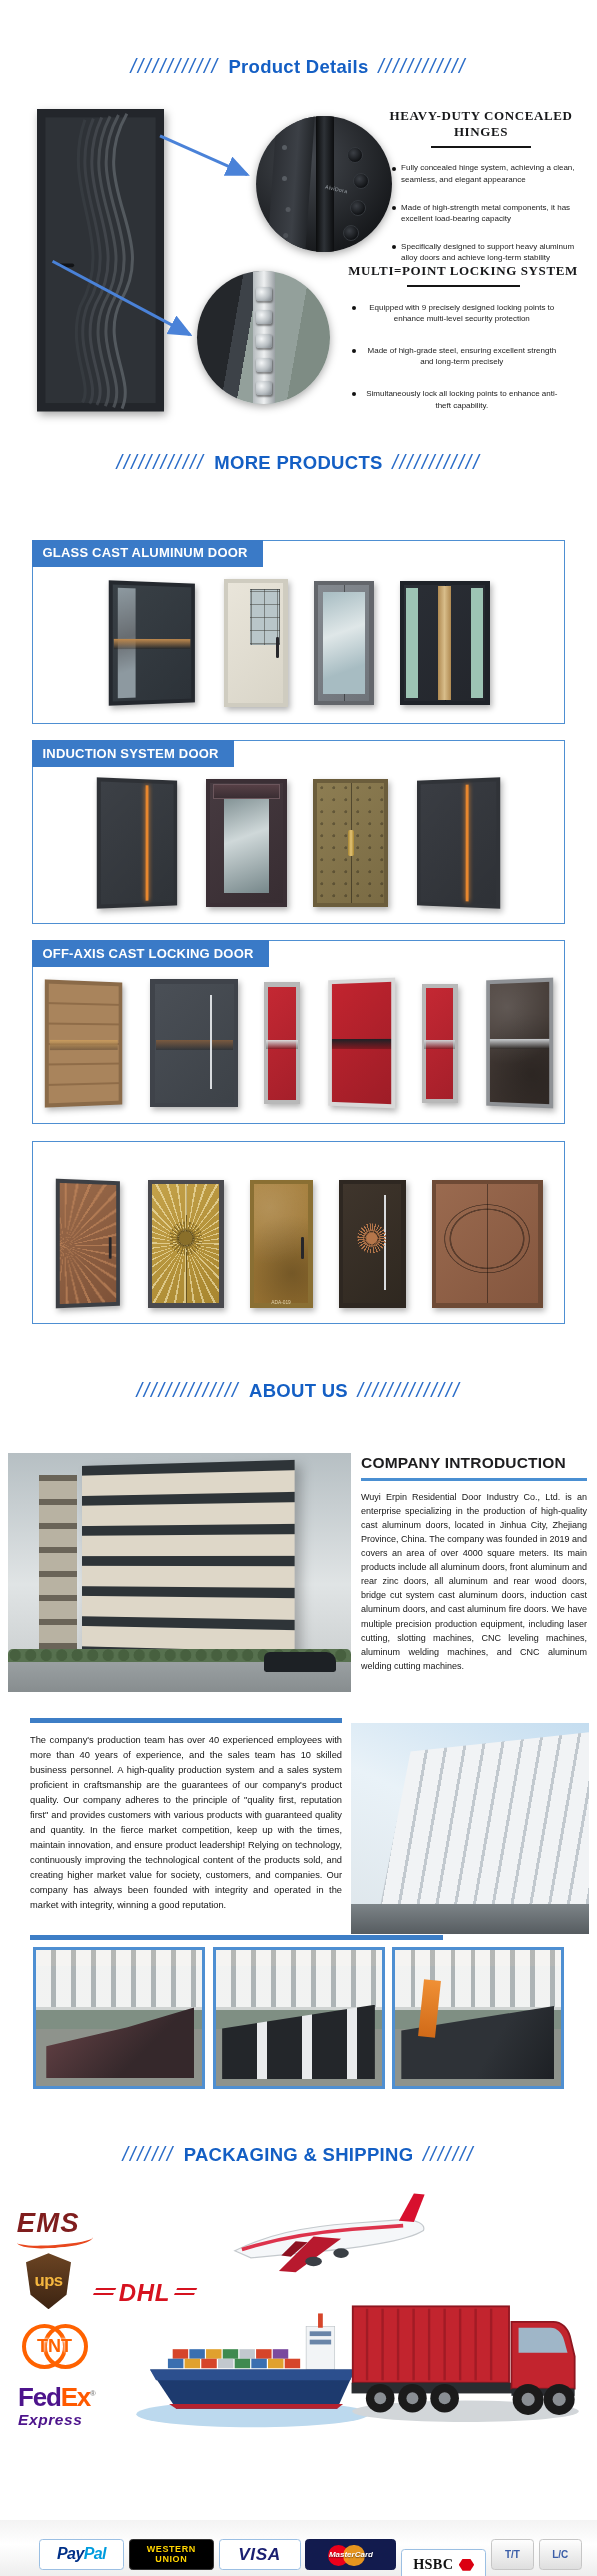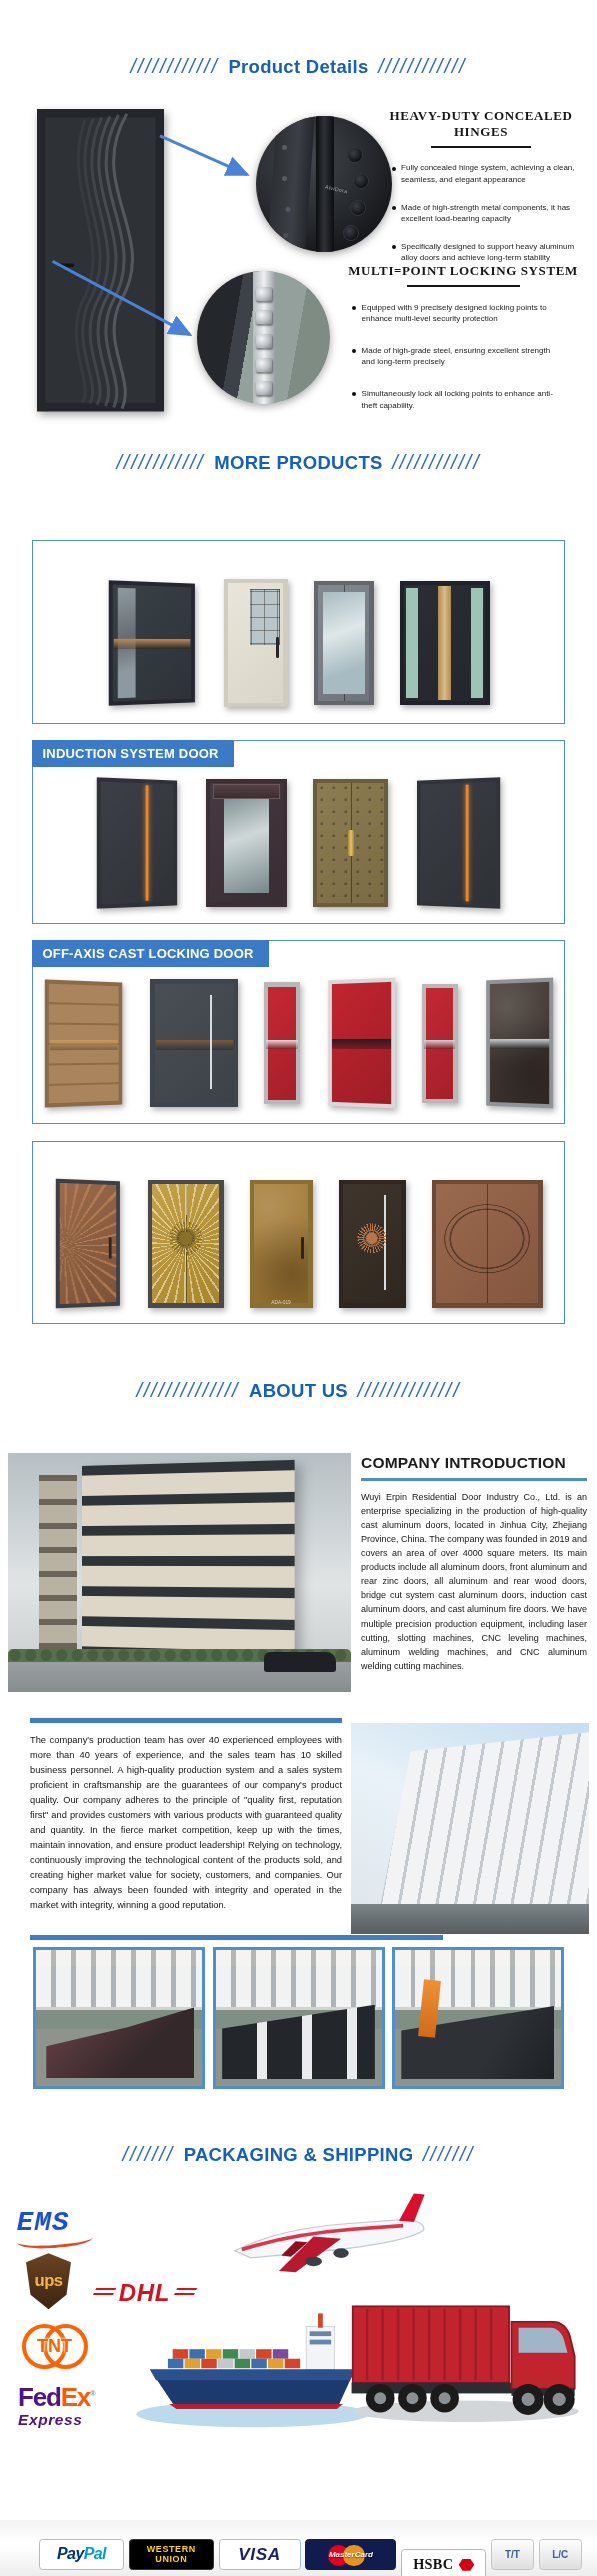--- a/index.html
+++ b/index.html
@@ -34,21 +34,21 @@
   .feature .rule{height:2.4px;background:#151515;margin:6px auto 14.3px;}
   .hinge-feature{left:370px;top:4.8px;width:222px;}
   .hinge-feature .rule{width:100px;}
   .lock-feature{left:334px;top:160px;width:258px;}
   .lock-feature .rule{width:113px;}
   .bullets{list-style:none;margin:0;padding:0;}
   .hinge-feature .bullets{margin-left:21.5px;width:197px;}
   .lock-feature .bullets{margin-left:18px;width:210px;}
   .bullets li{position:relative;padding-left:9.6px;font-size:8px;line-height:1.45;color:#1b1b1b;}
   .hinge-feature .bullets li{margin-bottom:16px;}
-  .lock-feature .bullets li{margin-bottom:20px;}
+  .lock-feature .bullets li{margin-bottom:20px;text-align:center;}
   .bullets li::before{content:'';position:absolute;left:0;top:4.2px;width:4.2px;height:4.2px;border-radius:50%;background:#111;}
 
   
   .category-panel{width:531px;margin:16.7px auto 0;border:1.2px solid #4e8fd2;position:relative;background:#fff;}
   #categories .category-panel:first-child{margin-top:66px;}
   .category-label{position:absolute;top:-1.2px;left:-1.2px;background:#3a7ac7;color:#fff;font-weight:700;font-size:13px;letter-spacing:0.2px;padding:6.6px 15.5px 7.2px 10.7px;line-height:1;}
   .door-row{display:flex;justify-content:center;align-items:center;gap:26px;padding:38px 10.7px 15.5px;min-height:128px;}
 
   .door-card{position:relative;}
   .door-card > div{position:absolute;}
@@ -105,21 +105,21 @@
   .workshop i{position:absolute;display:block;}
   .w1 .m1{left:6%;right:5%;bottom:6%;height:52%;background:linear-gradient(135deg,#6a4448,#35282b 65%);clip-path:polygon(0 55%,55% 28%,100% 0,100% 100%,0 100%);}
   .w2 .m1{left:4%;right:4%;bottom:5%;height:55%;background:repeating-linear-gradient(90deg,#23262a 0 35px,#e9ebed 35px 45px);clip-path:polygon(0 32%,100% 0,100% 100%,0 100%);}
   .w3 .m1{left:4%;right:4%;bottom:5%;height:60%;background:linear-gradient(120deg,#2e3237 0 60%,#1d2024);clip-path:polygon(0 40%,100% 10%,100% 100%,0 100%);}
   .w3 .m2{left:16%;top:22%;width:10%;height:42%;background:linear-gradient(#f09035,#d06a18);transform:rotate(6deg);}
 
   
   .collage{position:relative;height:334px;margin-top:20px;}
   .logo{position:absolute;}
   .ems-logo{left:16.7px;top:23px;width:90px;}
-  .ems-text{font-size:27.5px;font-weight:900;font-style:italic;color:#1d4ed8;letter-spacing:1.2px;line-height:1;font-family:Liberation Mono, monospace;}
+  .ems-text{font-size:27.5px;font-weight:900;font-style:italic;color:#7f1d1d;letter-spacing:1.2px;line-height:1;}
   .ems-swoosh{width:76px;height:13px;border-bottom:3px solid #e8481e;border-radius:50%;margin-top:-4.8px;transform:rotate(-4deg);}
   .ups-logo{left:26px;top:67px;width:45px;height:56px;background:linear-gradient(180deg,#6b4423,#3d2412);clip-path:polygon(50% 0,100% 16%,90% 74%,50% 100%,10% 74%,0 16%);display:flex;align-items:center;justify-content:center;}
   .ups-text{color:#f4b63f;font-weight:900;font-size:16.7px;letter-spacing:-0.6px;}
   .dhl-logo{left:94px;top:90px;width:125px;height:33px;display:flex;align-items:center;gap:4.8px;}
   .dhl-bars{width:20px;height:9.6px;background:repeating-linear-gradient(180deg,#d6121f 0 2.4px,transparent 2.4px 4.8px);transform:skewX(-25deg);}
   .dhl-text{font-size:24px;font-weight:900;font-style:italic;color:#d6121f;letter-spacing:0.6px;line-height:1;}
   .tnt-logo{left:21.5px;top:135px;width:66px;height:50px;display:flex;align-items:center;justify-content:center;}
   .tnt-ring{position:absolute;width:37px;height:37px;border:4.2px solid #ff6200;border-radius:50%;}
   .tnt-ring.r1{left:0;}
   .tnt-ring.r2{right:0;}
@@ -235,20 +235,21 @@
   </section>
 
   <section>
     <h2 class="sec-title t-more">
       <span class="slashes">////////////</span>
       <span class="title-text">MORE PRODUCTS</span>
       <span class="slashes">////////////</span>
     </h2>
     <div id="categories">
         <div class="category-panel">
+          <div class="category-label">GLASS CAST ALUMINUM DOOR</div>
           <div class="door-row">
             <div class="door-card f-angle-l f-glass-left f-band" title="dark door with glass side panel and copper handle" style="width: 90px; height: 122px; --frame: #24282e; --panel: #394046; --panel2: #2c3238; --band: #c08a4e; --glass: #8d99a0;">
               <div class="dframe"></div>
               <div class="dpanel"></div>
               <div class="dglass"></div>
               <div class="dband"></div>
             </div>
             <div class="door-card f-glass-grid f-handle" title="cream door with grid glass window" style="width: 64px; height: 128px; --frame: #cfccc0; --panel: #e9e5da; --panel2: #d9d5c8; --glass: #b9c6c9;">
               <div class="dframe"></div>
               <div class="dpanel"></div>

